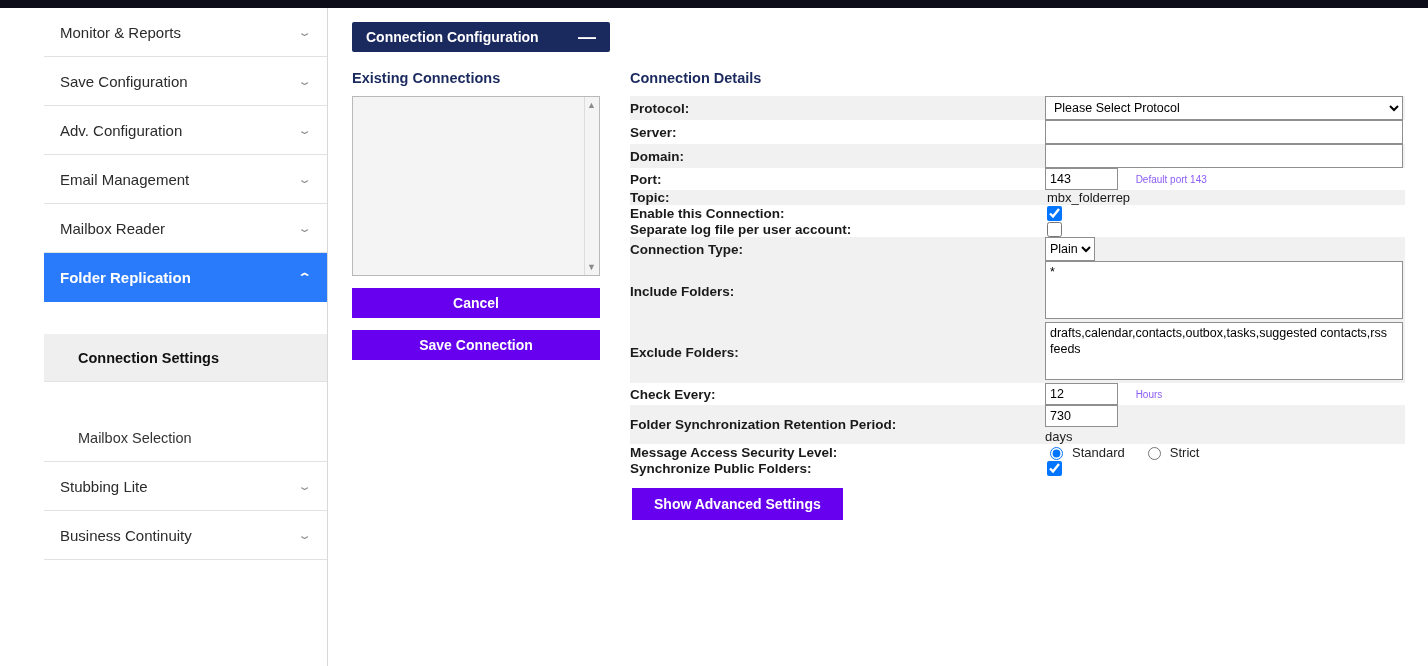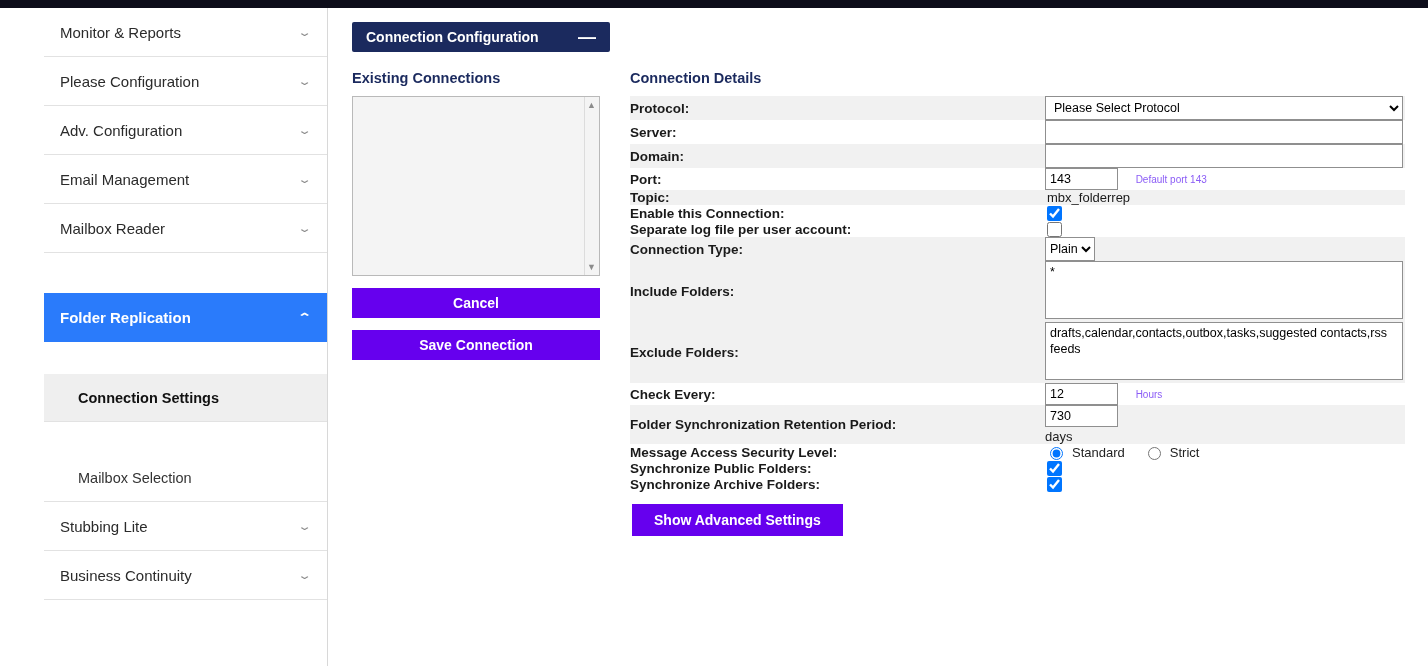--- a/index.html
+++ b/index.html
@@ -44,21 +44,20 @@
     box-sizing: border-box;
     font-size: 15px;
     color: #2b2b2b;
     cursor: pointer;
   }
   .side-item.active {
     background: #2a7bfb;
     color: #ffffff;
     font-weight: bold;
     border-bottom: 1px solid #2a7bfb;
-    margin-top: 40px;
   }
   .chev {
     font-size: 11px;
     color: #8b8b8b;
     transform: scaleX(1.6);
   }
   .side-item.active .chev { color: #ffffff; }
   .side-sub {
     height: 48px;
     display: flex;
@@ -273,21 +272,21 @@
 <div class="app">
 
   <div class="sidebar">
 
     <div class="side-item">
       <span>Monitor &amp; Reports</span>
       <span class="chev">⌄</span>
     </div>
 
     <div class="side-item">
-      <span>Please Configuration</span>
+      <span>Save Configuration</span>
       <span class="chev">⌄</span>
     </div>
 
     <div class="side-item">
       <span>Adv. Configuration</span>
       <span class="chev">⌄</span>
     </div>
 
     <div class="side-item">
       <span>Email Management</span>
@@ -456,26 +455,20 @@
             </td>
           </tr>
 
           <tr class="plain">
             <td class="label">Synchronize Public Folders:</td>
             <td class="field">
               <input type="checkbox" checked="" style="">
             </td>
           </tr>
 
-          <tr class="plain">
-            <td class="label">Synchronize Archive Folders:</td>
-            <td class="field">
-              <input type="checkbox" checked="" style="">
-            </td>
-          </tr>
         </tbody>
           </table>
 
         <button class="btn-advanced">Show Advanced Settings</button>
       </div>
 
     </div>
   </div>
 </div>
 

